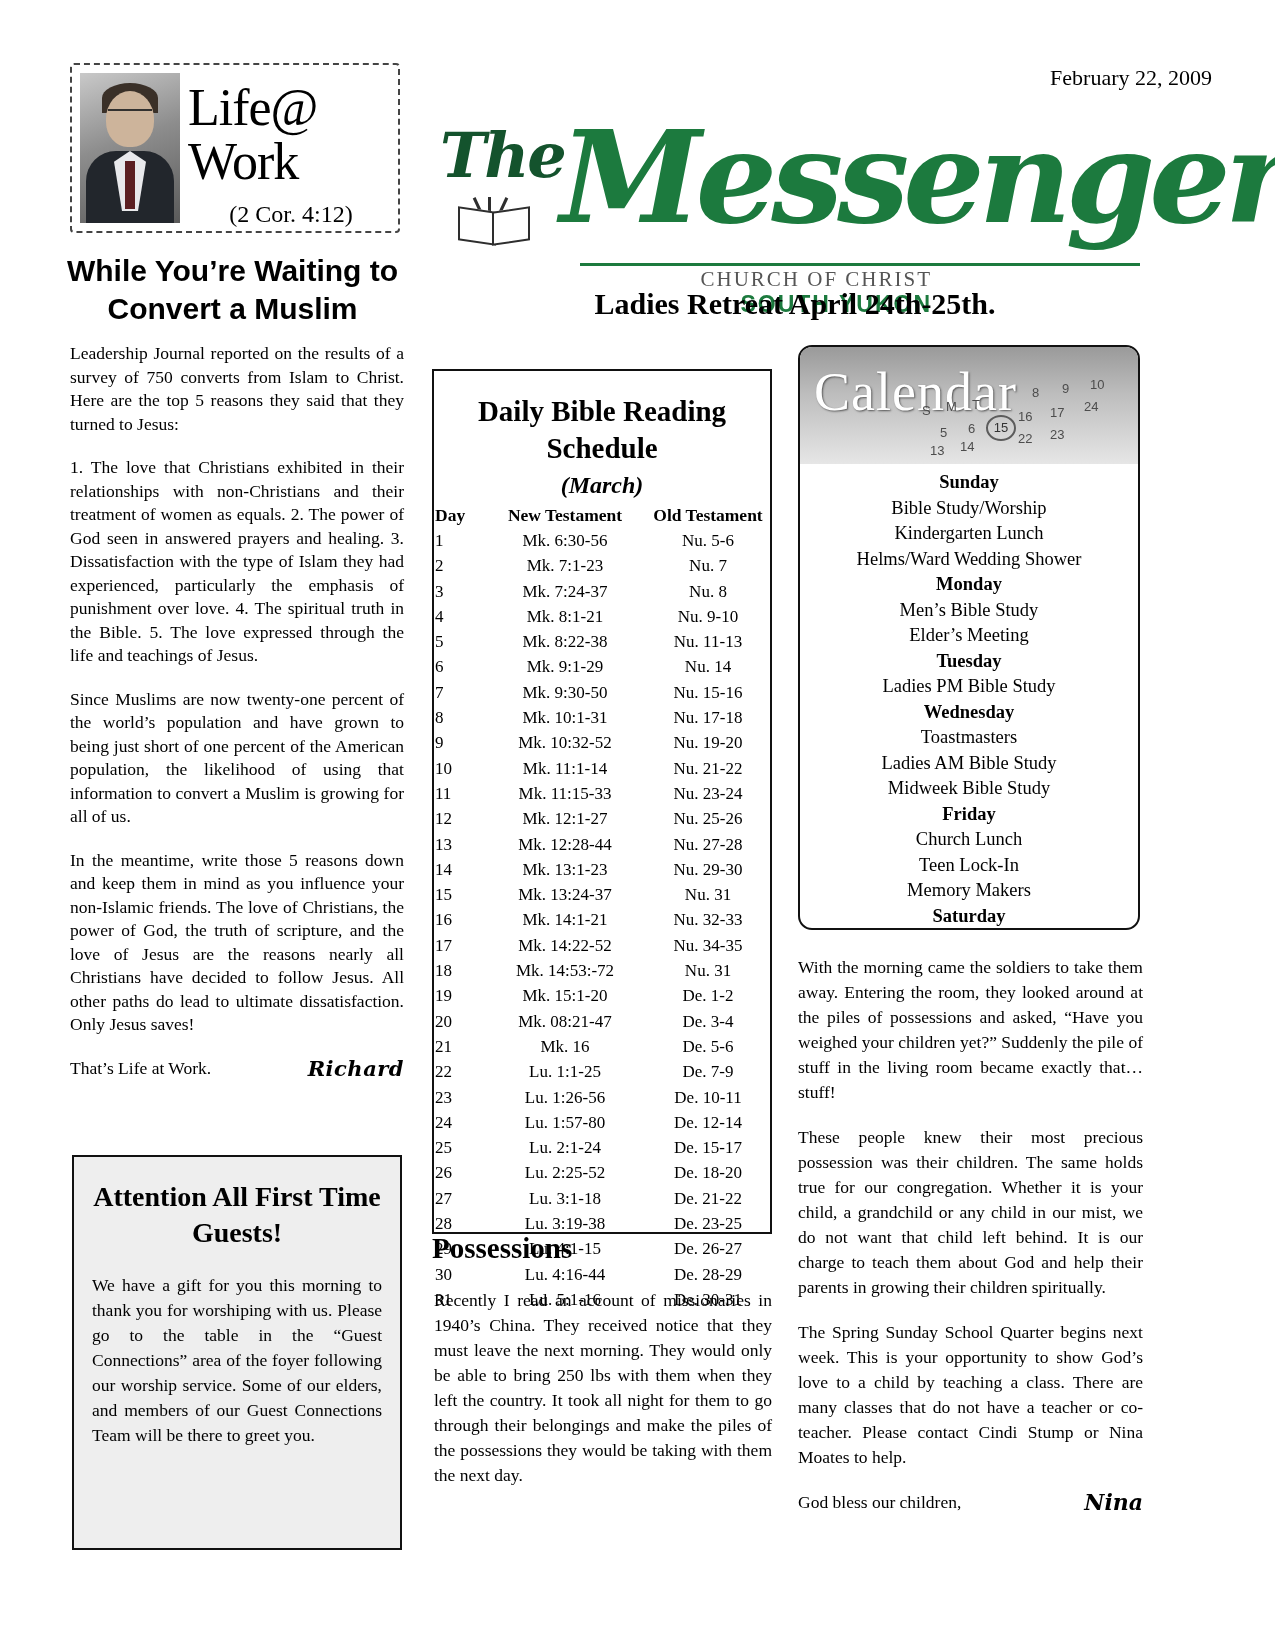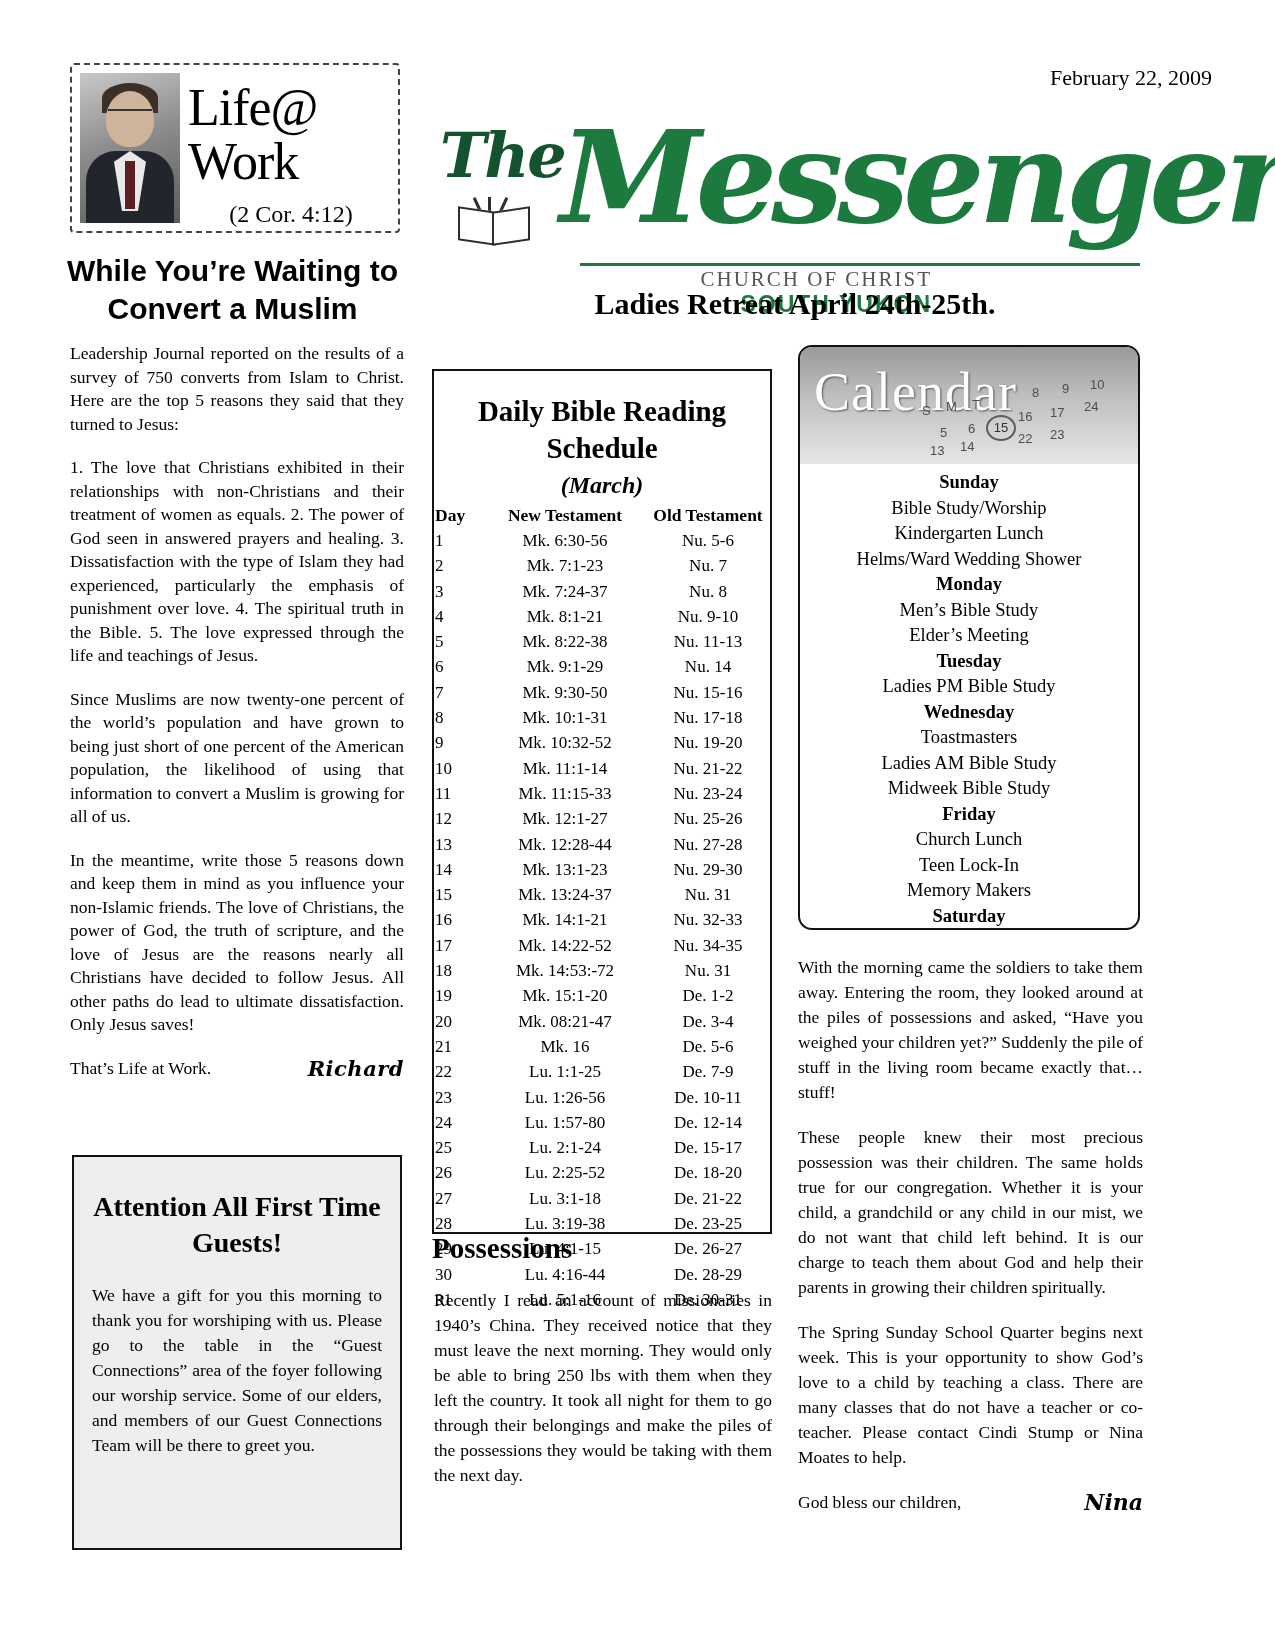--- a/index.html
+++ b/index.html
@@ -259,21 +259,21 @@
     border: 2px solid #111;
     background: #eeeeee;
     box-sizing: border-box;
   }
   .guest-title {
     text-align: center;
     font-family: "Liberation Serif", serif;
     font-weight: bold;
     font-size: 28px;
     line-height: 36px;
-    padding: 32px 14px 0 14px;
+    padding: 22px 14px 0 14px;
   }
   .guest-body {
     padding: 22px 18px 0 18px;
     font-size: 17.5px;
     line-height: 25px;
     text-align: justify;
   }
 
   
   .bible-box {

